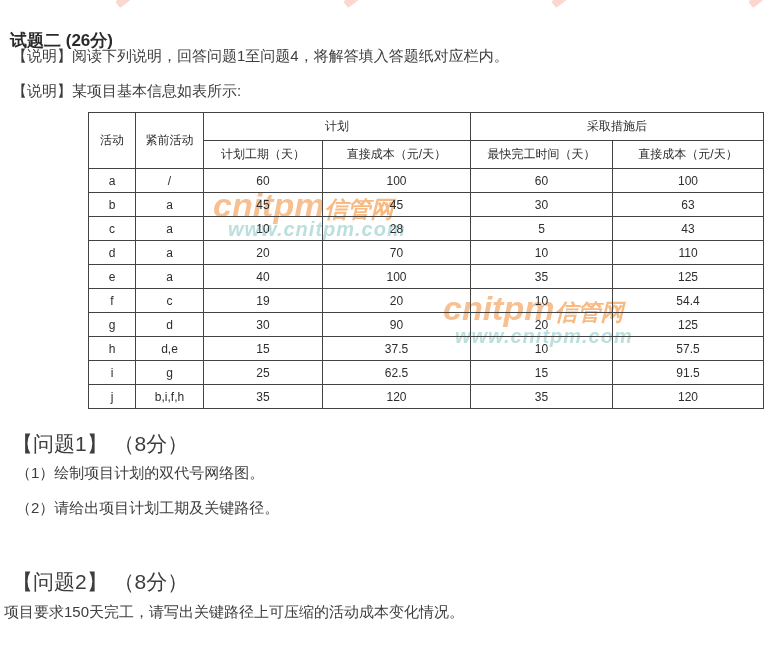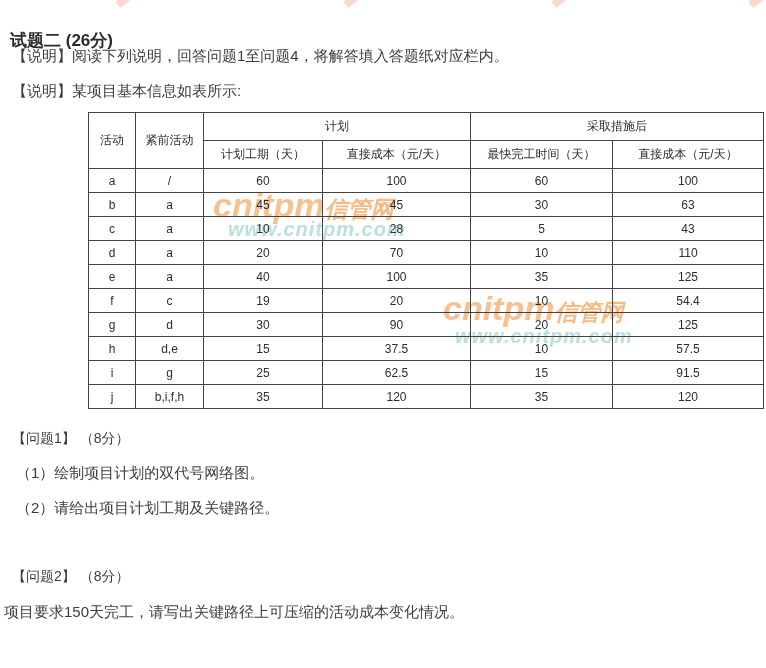--- a/index.html
+++ b/index.html
@@ -48,21 +48,21 @@
   .wm1-line2 { left:228px; top:218px; }
   .wm2-line1 { left:443px; top:289px; }
   .wm2-line2 { left:455px; top:325px; }
 
   
   .wm-tip { position:absolute; top:-4px; width:16px; height:8px;
     background:#fbd7d0; transform:rotate(-38deg); border-radius:2px; z-index:0; }
   .tip1 { left:116px; } .tip2 { left:344px; } .tip3 { left:552px; } .tip4 { left:749px; }
 
   
-  .qheading { position:absolute; left:12px; font-size:14px; color:#3d3d3d; white-space:nowrap; }
+  .qheading { position:absolute; left:12px; font-size:21px; color:#3d3d3d; white-space:nowrap; }
   .qitem { position:absolute; left:16px; font-size:15px; color:#3d3d3d; white-space:nowrap; }
   .qpara { position:absolute; left:4px; font-size:15px; color:#3d3d3d; white-space:nowrap; }
   .q1h { top:430px; } .q1i1 { top:464px; } .q1i2 { top:499px;text-align:right; } .q1i3 { top:533px; }
   .q2h { top:568px; } .q2p1 { top:603px; } .q2p2 { top:638px; }
 </style>
 </head>
 <body>
 
 <div class="page">
 

